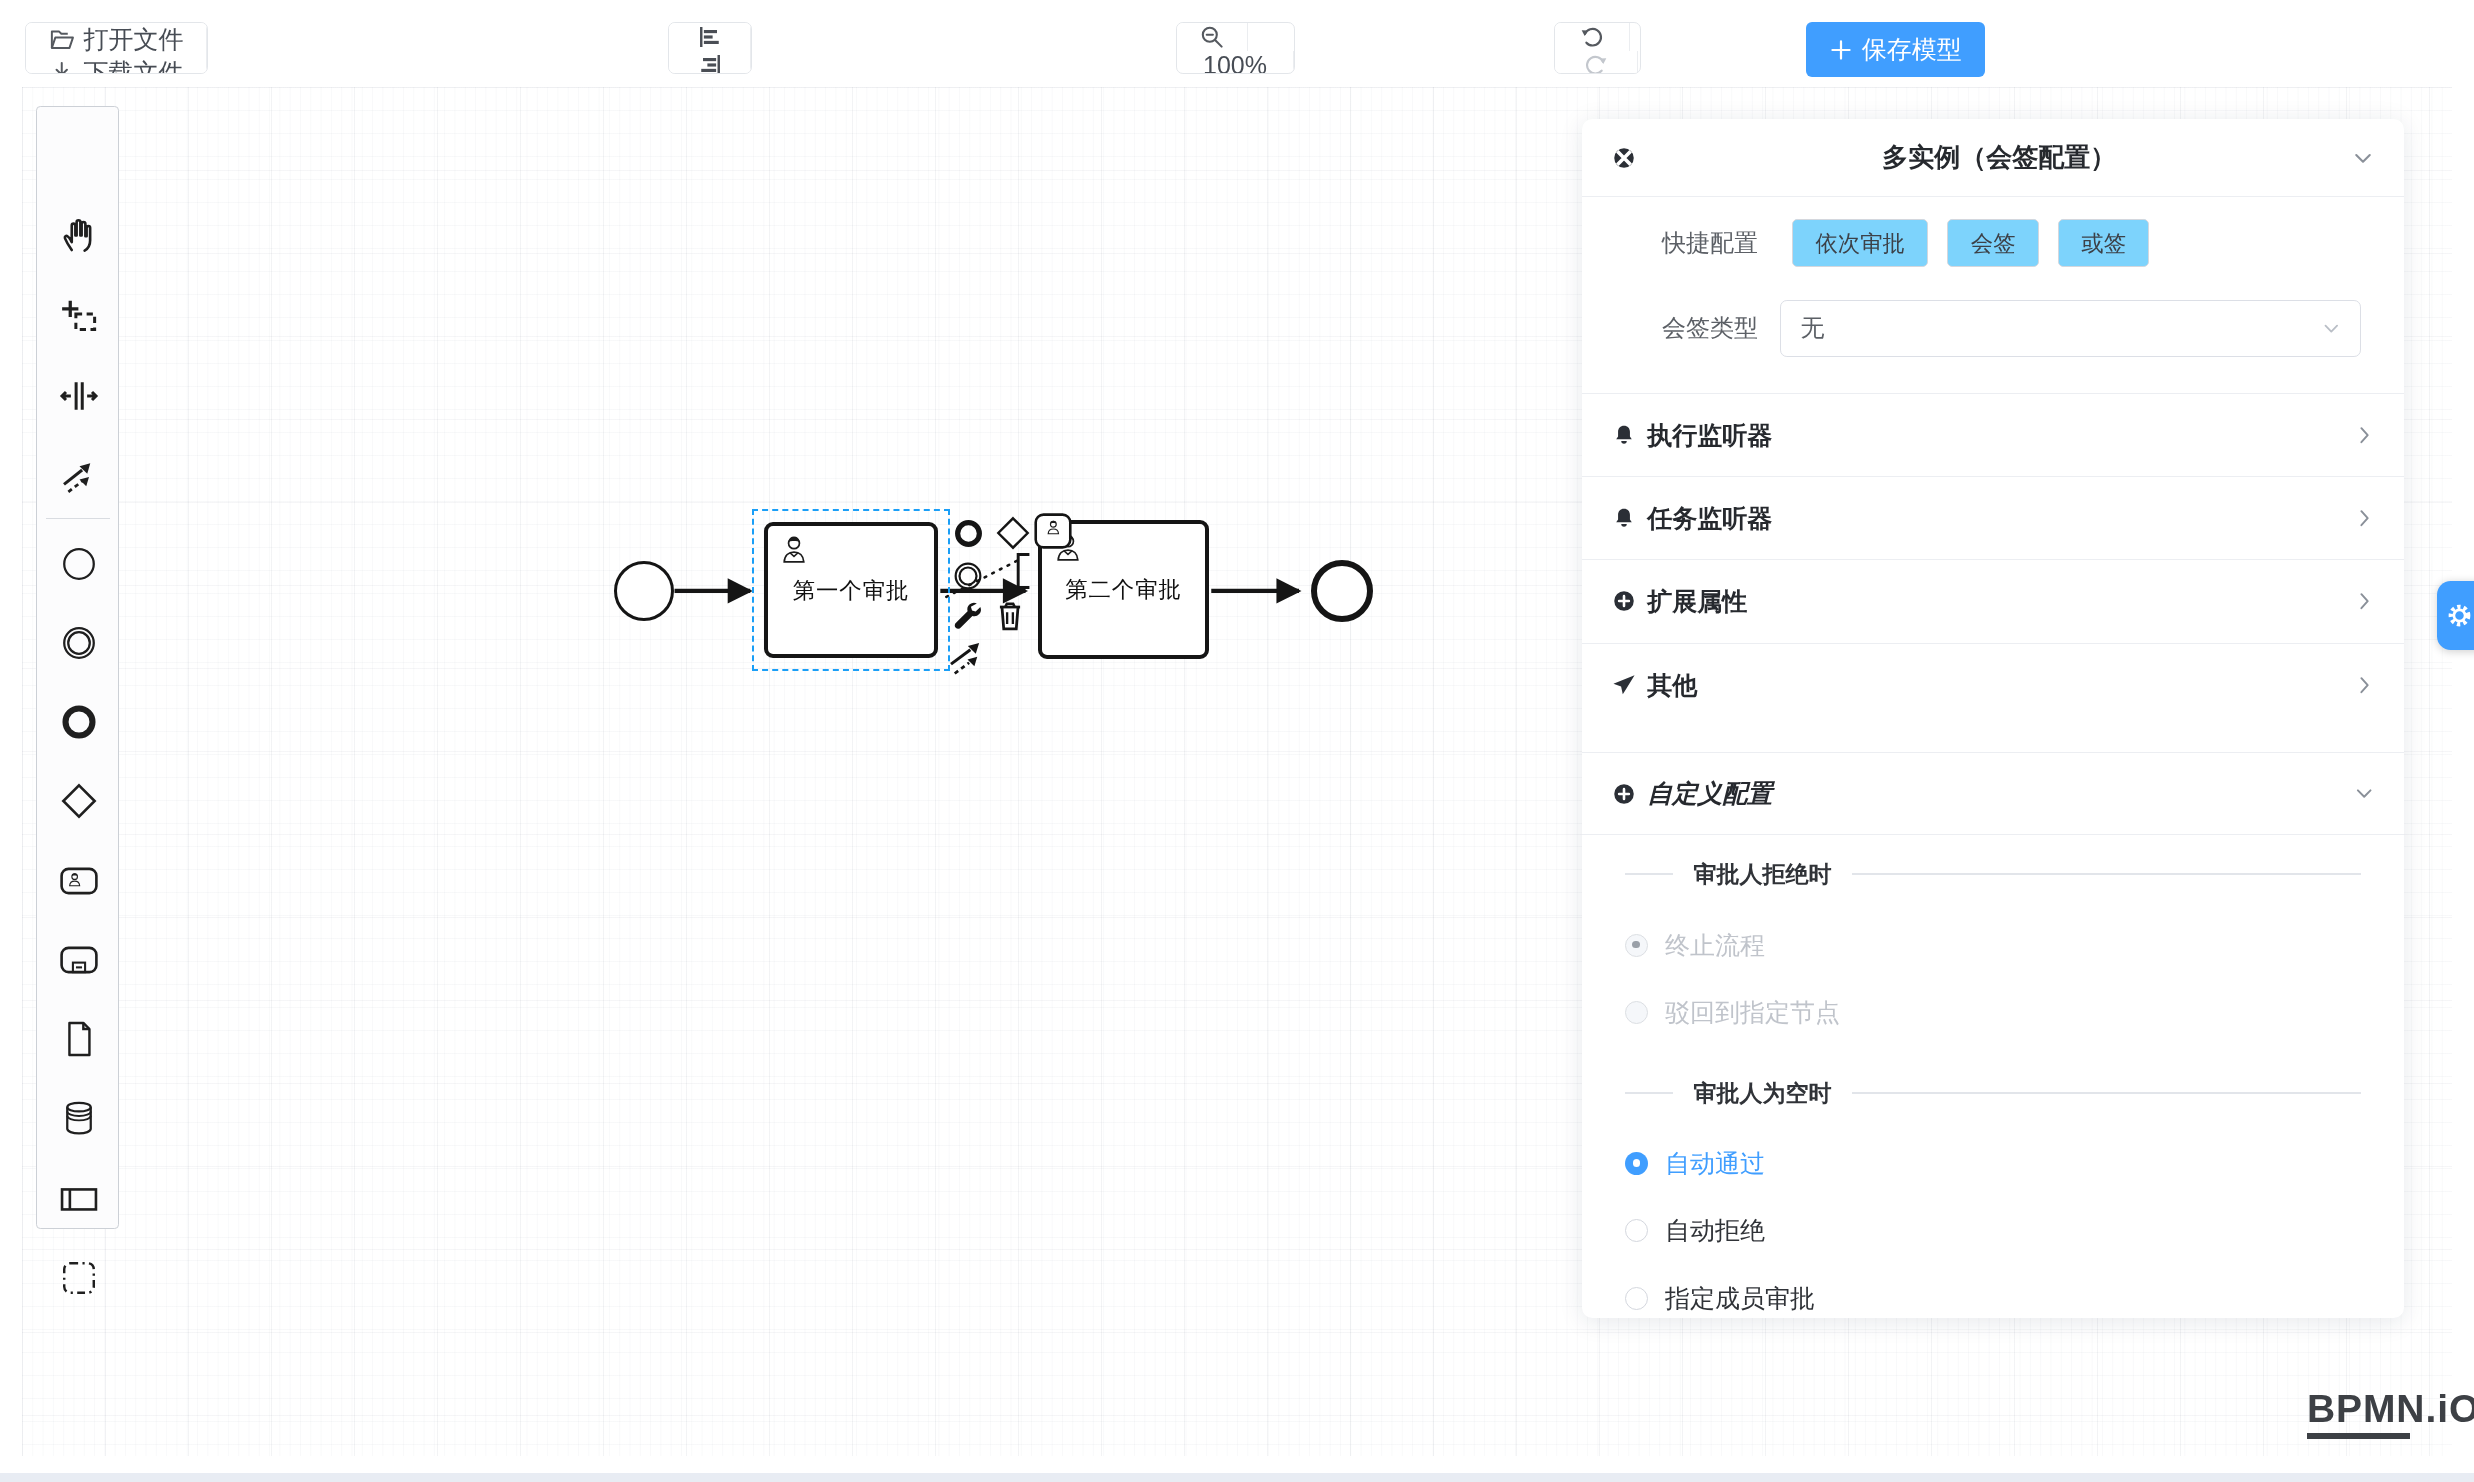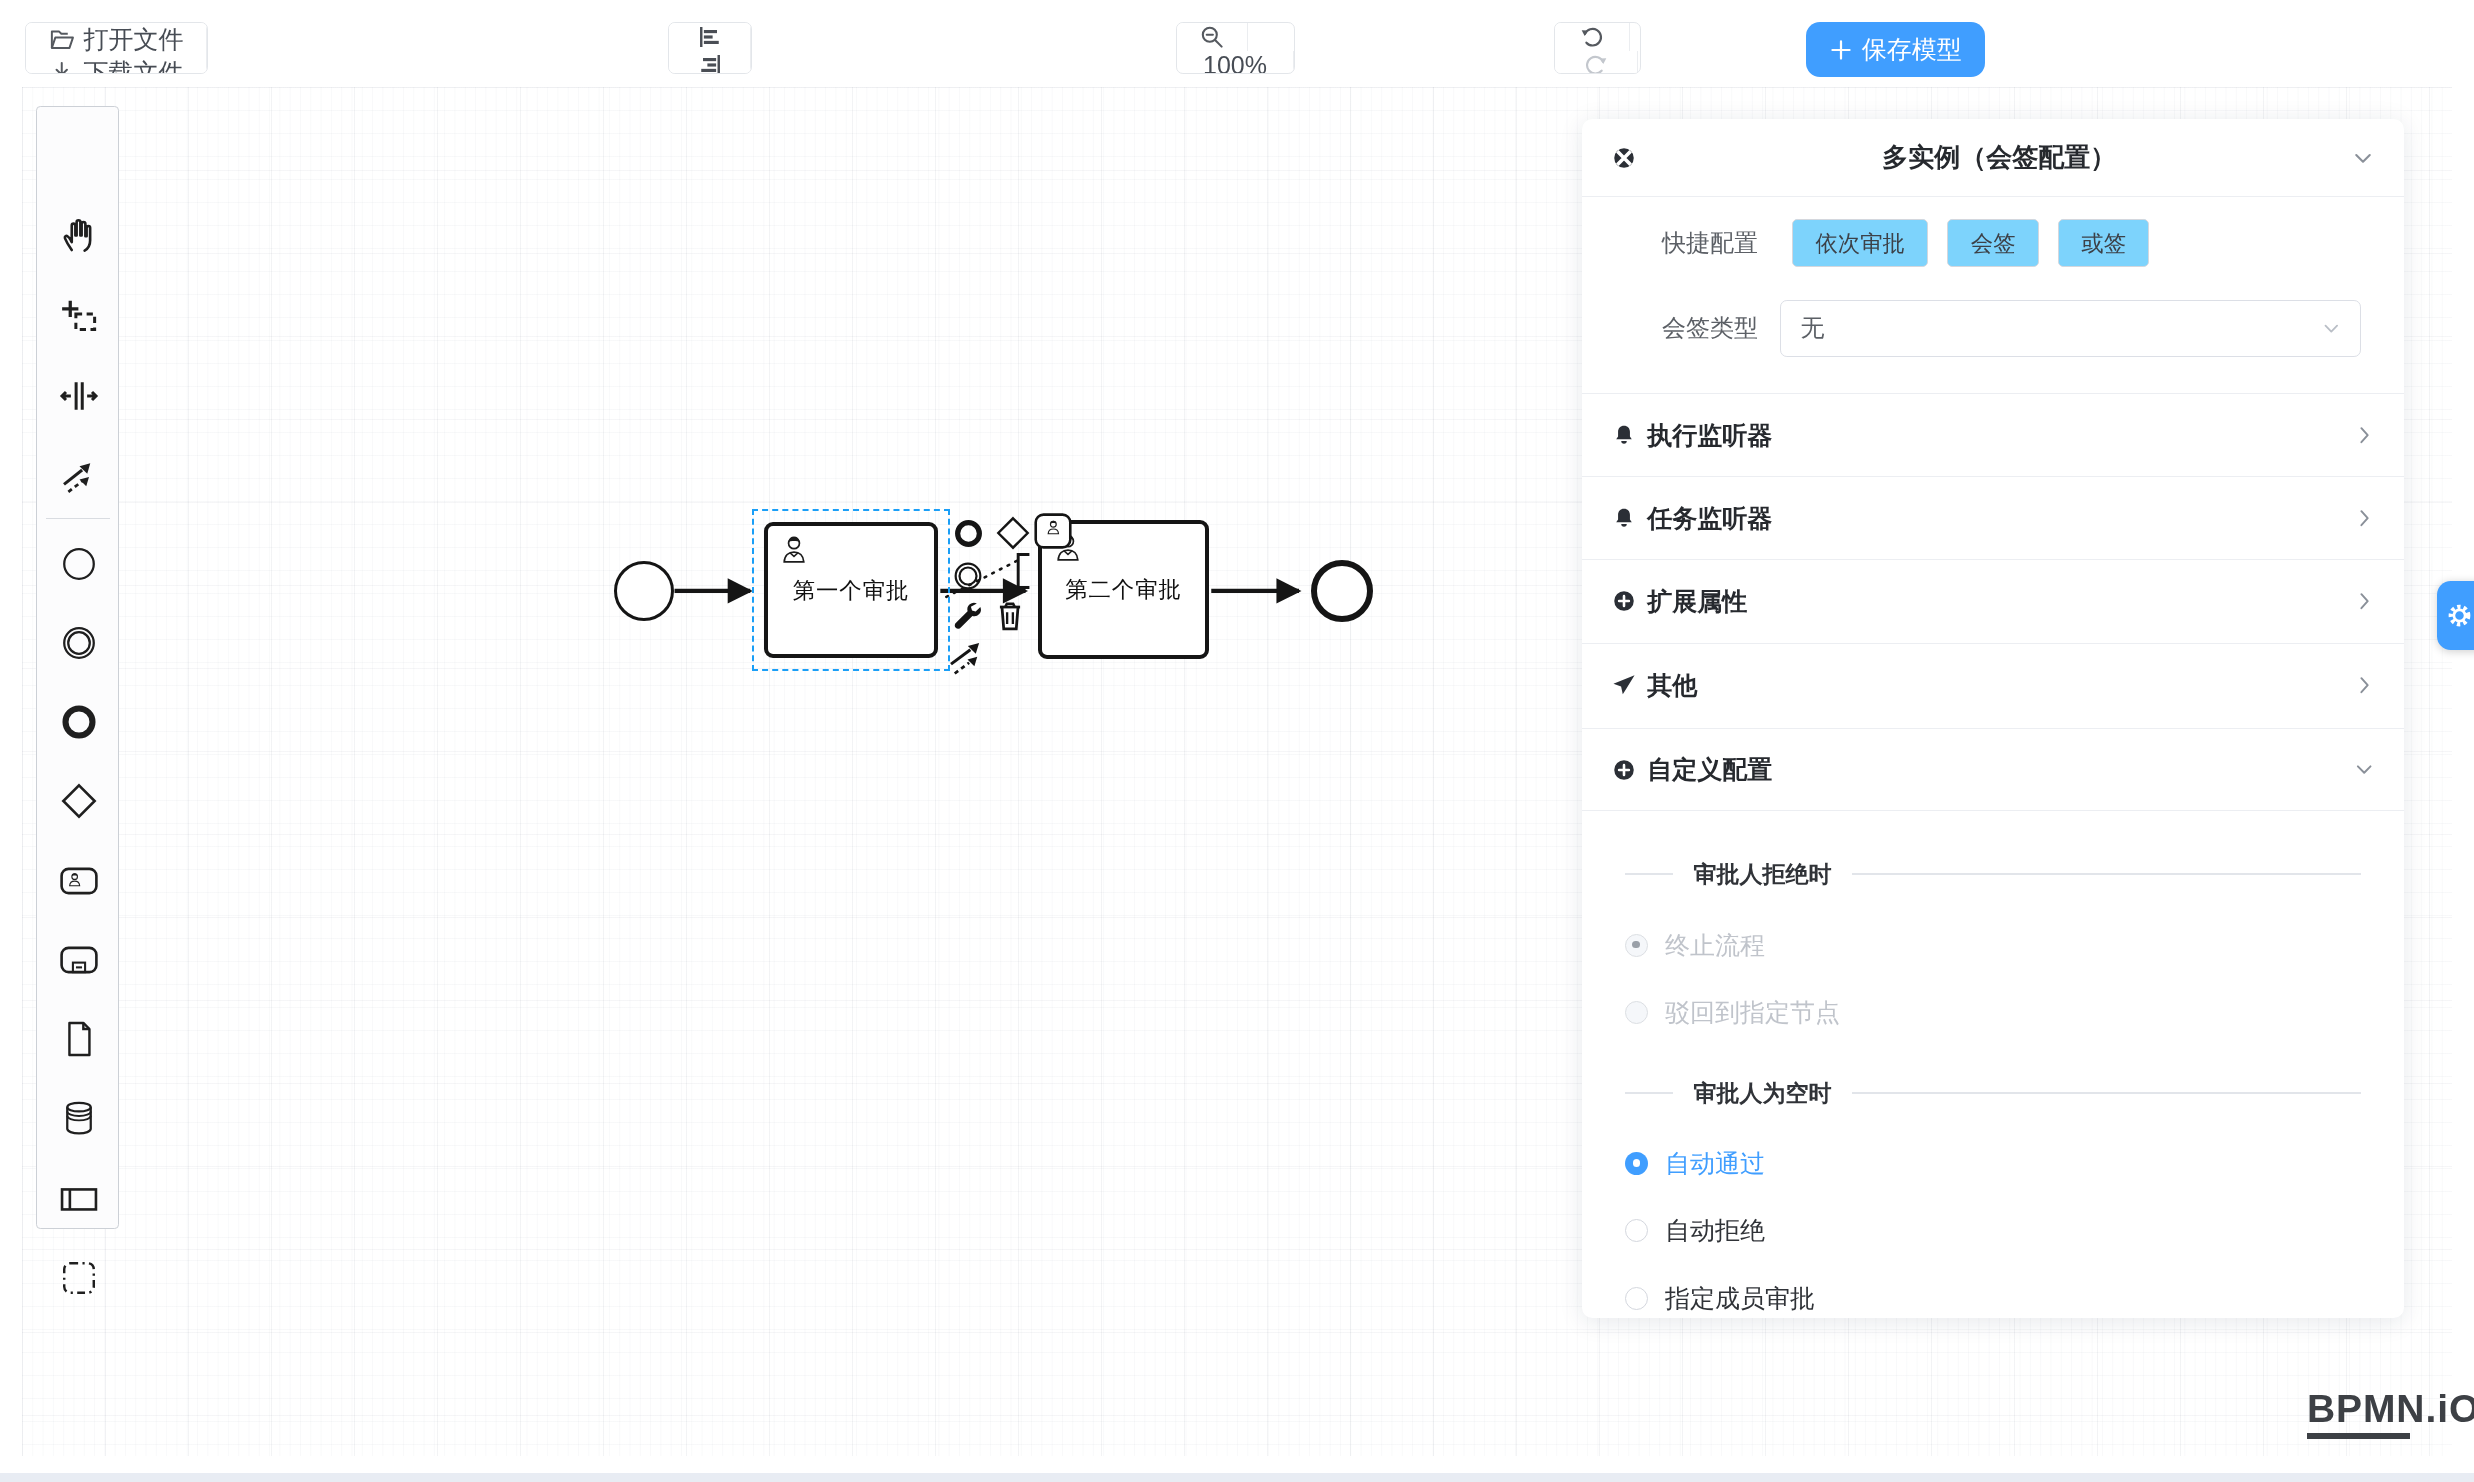--- a/index.html
+++ b/index.html
@@ -5,21 +5,21 @@
   html,body{margin:0;padding:0;background:#fff;font-family:"Liberation Sans","DejaVu Sans",sans-serif;}
   .app{position:relative;width:2475px;height:1482px;overflow:hidden;background:#fff;}
 
   
   .toolbar{position:absolute;left:0;top:0;width:100%;height:87px;background:#fff;z-index:30;}
   .tgroup{position:absolute;top:22.4px;height:52px;display:flex;background:#fff;border:0.9px solid #e3e6ea;border-radius:6.9px;box-sizing:border-box;overflow:hidden;flex-direction:column;}
   .tbtn{display:flex;align-items:center;justify-content:center;gap:7.7px;background:#fff;border:none;border-right:0.9px solid #ebedf0;font-size:25px;color:#474c54;padding:0 22.4px;cursor:pointer;font-family:inherit;}
   .tbtn:last-child{border-right:none;}
   .tbtn svg{flex:none;}
   .zoomlevel{font-size:25px;color:#474c54;display:flex;align-items:center;justify-content:center;padding:0 26px;border-right:0.9px solid #ebedf0;}
-  .savebtn{position:absolute;left:1806px;top:22.4px;width:179px;height:55px;background:#409eff;border:none;border-radius:14px;color:#fff;font-size:25px;display:flex;align-items:center;justify-content:center;gap:8.6px;cursor:pointer;font-family:inherit;}
+  .savebtn{position:absolute;left:1806px;top:22.4px;width:179px;height:55px;background:#409eff;border:none;border-radius:6px;color:#fff;font-size:25px;display:flex;align-items:center;justify-content:center;gap:8.6px;cursor:pointer;font-family:inherit;}
 
   
   .canvas{position:absolute;left:22.4px;top:87px;width:2430px;height:1369px;background-color:#fff;
     background-image:
       linear-gradient(to right, rgba(30,45,75,0.055) 0.9px, transparent 0.9px),
       linear-gradient(to bottom, rgba(30,45,75,0.045) 0.9px, transparent 0.9px),
       linear-gradient(to right, rgba(30,45,75,0.028) 0.9px, transparent 0.9px),
       linear-gradient(to bottom, rgba(30,45,75,0.030) 0.9px, transparent 0.9px);
     background-size:83px 83px,83px 83px,10.3px 10.3px,23px 23px;}
   .bottom-bar{position:absolute;left:0;bottom:0;width:100%;height:8.6px;background:#e8ecf3;z-index:40;}
@@ -470,21 +470,21 @@
     <div class="sect" style="top:440px;">
       <svg width="26" height="26" viewBox="0 0 32 32">
           <circle cx="16" cy="16" r="12" fill="#2b2f36"></circle>
           <path d="M16 10v12M10 16h12" stroke="#fff" stroke-width="3.2" stroke-linecap="round"></path>
         </svg>
       <span class="sect-label">扩展属性</span>
       <svg width="22.4" height="22.4" viewBox="0 0 32 32">
           <path d="M12 6l9 10-9 10" fill="none" stroke="#8a9099" stroke-width="2.8" stroke-linecap="round" stroke-linejoin="round"></path>
         </svg>
     </div>
-    <div class="sect" style="top:609px;border-bottom:0.9px solid #eceef2;">
+    <div class="sect" style="top:633px;border-bottom:0.9px solid #eceef2;font-style:italic;">
       <svg width="26" height="26" viewBox="0 0 32 32">
           <circle cx="16" cy="16" r="12" fill="#2b2f36"></circle>
           <path d="M16 10v12M10 16h12" stroke="#fff" stroke-width="3.2" stroke-linecap="round"></path>
         </svg>
       <span class="sect-label">自定义配置</span>
       <svg width="22.4" height="22.4" viewBox="0 0 32 32">
           <path d="M7 12l9 9 9-9" fill="none" stroke="#8a9099" stroke-width="2.8" stroke-linecap="round" stroke-linejoin="round"></path>
         </svg>
     </div>
 

